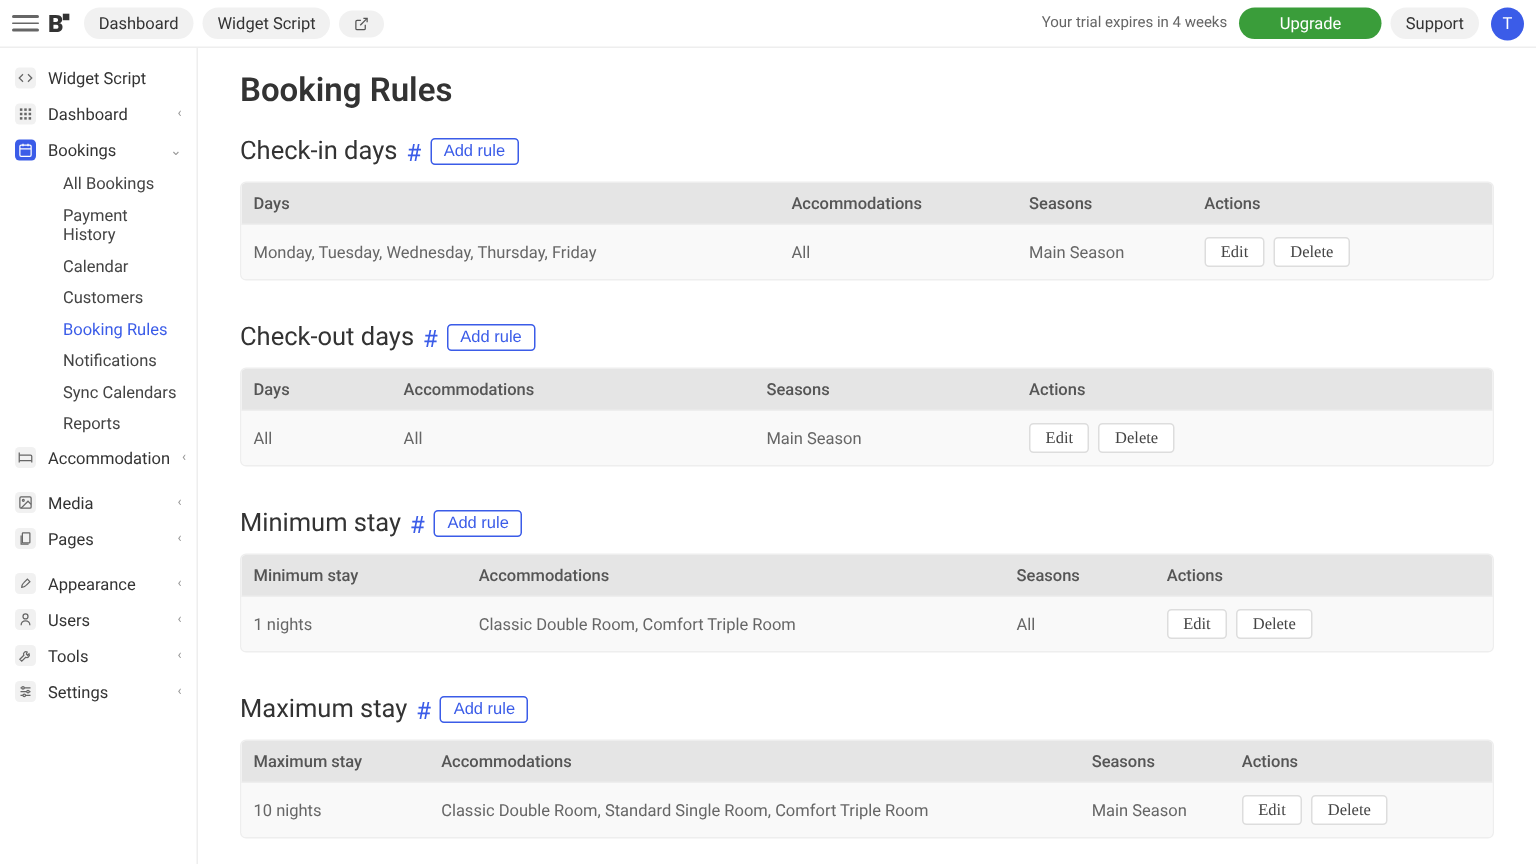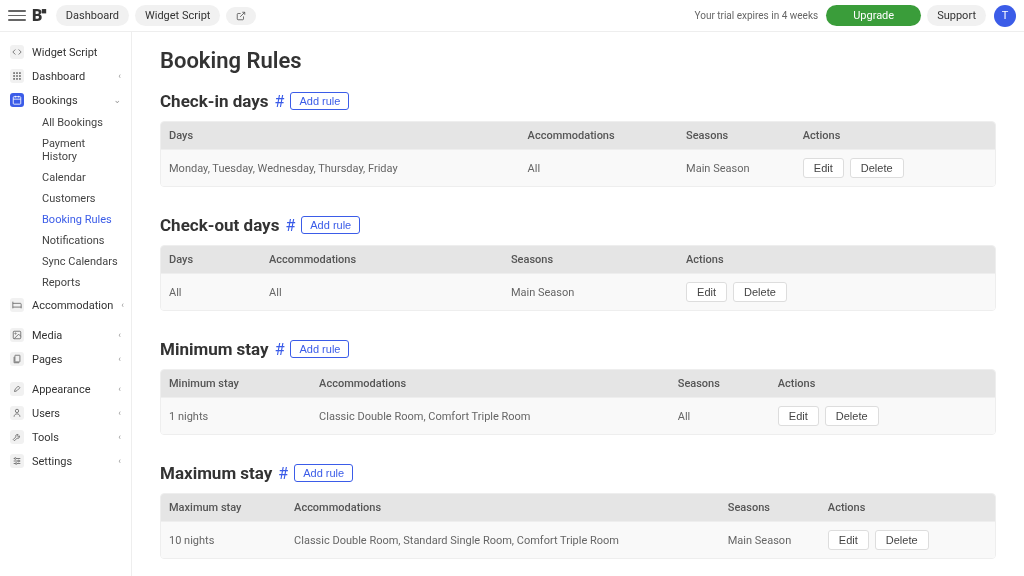--- a/index.html
+++ b/index.html
@@ -23,31 +23,31 @@
 .nav-item.active .icon.boxed { background: #3b5ce8; color: #fff; }
 .nav-item .label { flex: 1; }
 .nav-item .chev { font-size: 9px; color: #999; }
 .sub-items { padding-left: 16px; }
 .sub-item { padding: 4px 10px 4px 26px; font-size: 11px; color: #444; cursor: pointer; }
 .sub-item.selected { color: #3b5ce8; }
 .content { flex: 1; padding: 16px 28px; overflow-y: auto; }
 h1 { font-size: 22px; font-weight: 600; margin-bottom: 18px; }
 .section { margin-bottom: 28px; }
 .section-header { display: flex; align-items: center; gap: 6px; margin-bottom: 10px; }
-.section-title { font-size: 17px; font-weight: 700; }
+.section-title { font-size: 17px; font-weight: 400; }
 .anchor { color: #3b5ce8; font-size: 16px; cursor: pointer; }
 .add-rule { border: 1px solid #3b5ce8; color: #3b5ce8; background: #fff; border-radius: 3px; padding: 2px 8px; font-size: 11px; cursor: pointer; }
 .table { width: 100%; border: 1px solid #eee; border-radius: 4px; overflow: hidden; }
 .thead, .trow { display: flex; align-items: center; }
 .thead { background: #e5e5e5; border-bottom: 1px solid #eee; }
 .th { padding: 7px 8px; font-size: 11px; color: #555; font-weight: 500; }
 .trow { background: #f9f9f9; }
 .td { padding: 8px 8px; font-size: 11px; color: #666; }
 .actions-cell { display: flex; gap: 6px; justify-content: flex-start; }
-.btn-sm { border: 1px solid #ddd; background: #fff; border-radius: 3px; padding: 3px 10px; font-size: 11px; color: #444; cursor: pointer; }
+.btn-sm { border: 1px solid #ddd; background: #fff; border-radius: 3px; padding: 3px 10px; font-size: 11px; color: #444; cursor: pointer; font-family: Liberation Serif, serif; }
 svg { display: block; }
 </style>
 </head>
 <body>
 
 <div class="topbar">
   <div class="hamburger">
       <span></span>
       <span></span>
       <span></span>

